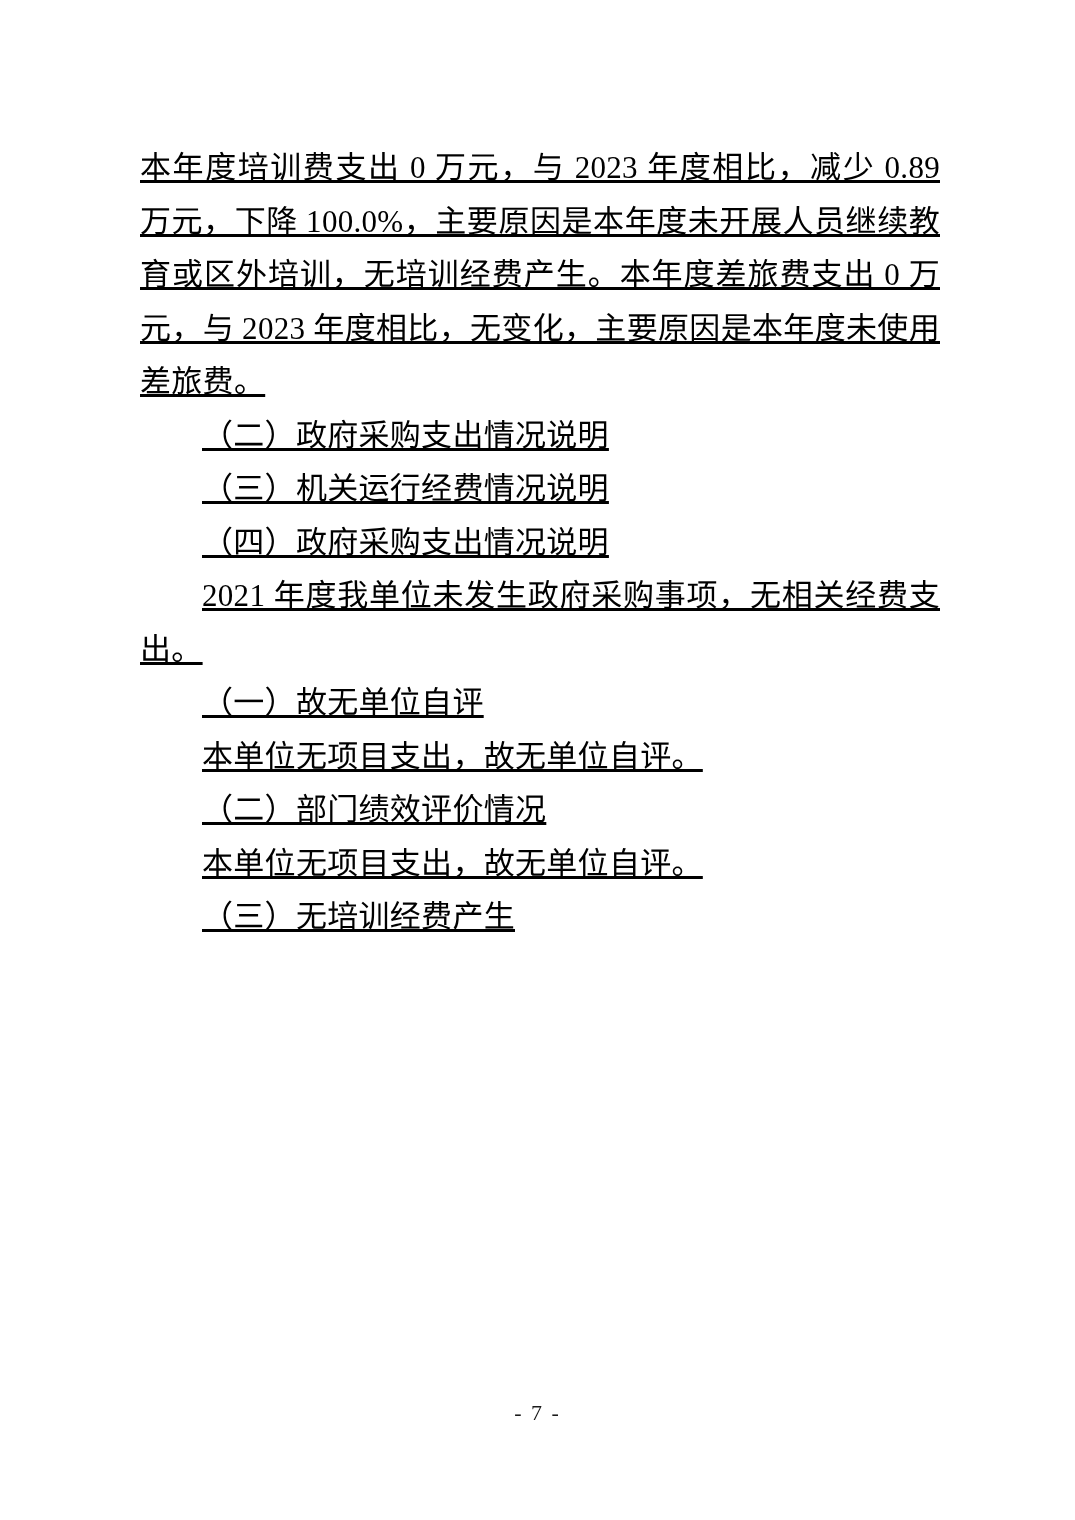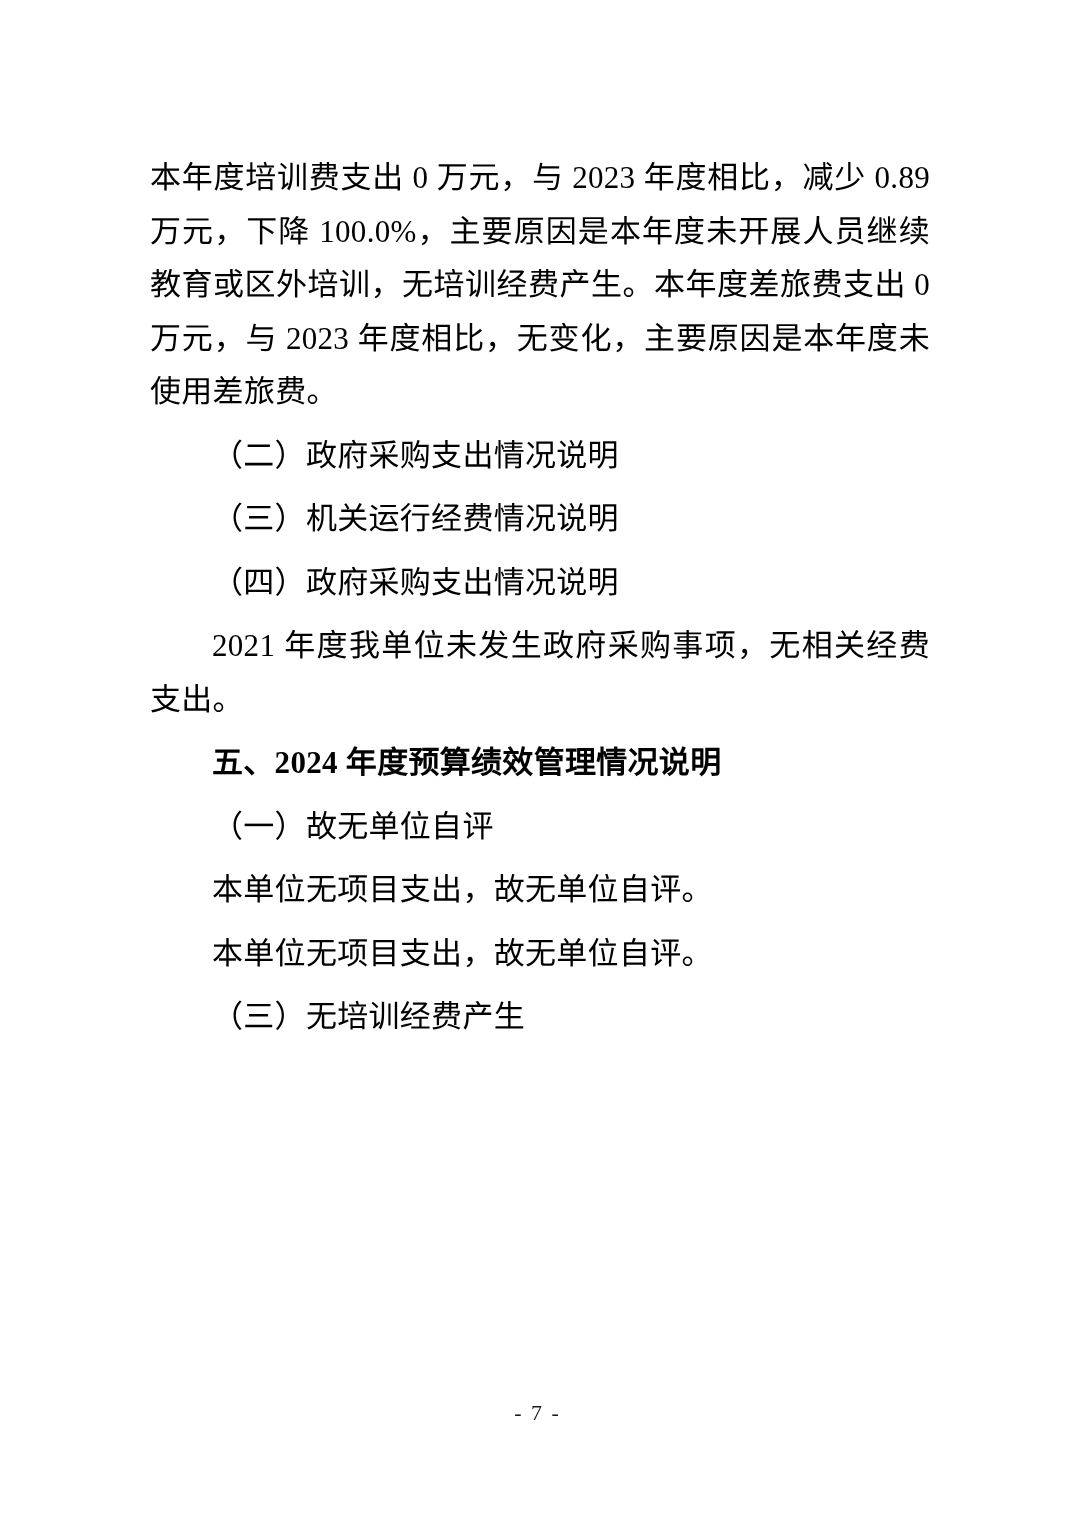--- a/index.html
+++ b/index.html
@@ -20,22 +20,23 @@
     position: absolute;
     left: 140px;
     top: 141px;
     width: 800px;
     font-size: 31px;
     line-height: 53.5px;
     text-align: justify;
     letter-spacing: 0.3px;
   }
   .content p {
-    margin: 10px;
+    margin: 0;
     padding: 0;
+    text-decoration: underline;
   }
   .indent {
     text-indent: 2em;
   }
   .kai {
     
     font-weight: normal;
   }
   .bold-head {
     font-weight: bold;
@@ -63,26 +64,26 @@
     <p class="kai indent">（二）政府采购支出情况说明</p>
 
 
     <p class="kai indent">（三）机关运行经费情况说明</p>
 
 
     <p class="kai indent">（四）政府采购支出情况说明</p>
 
     <p class="body indent">2021 年度我单位未发生政府采购事项，无相关经费支出。</p>
 
-    <p class="bold-head indent">五、2024 年度预算绩效管理情况说明</p>
 
     <p class="kai indent">（一）故无单位自评</p>
 
     <p class="kai indent">本单位无项目支出，故无单位自评。</p>
 
+    <p class="kai indent">（二）部门绩效评价情况</p>
 
     <p class="kai indent">本单位无项目支出，故无单位自评。</p>
 
     <p class="kai indent">（三）无培训经费产生</p>
 
   </div>
 
   <div class="footer">- 7 -</div>
 
 </div>

